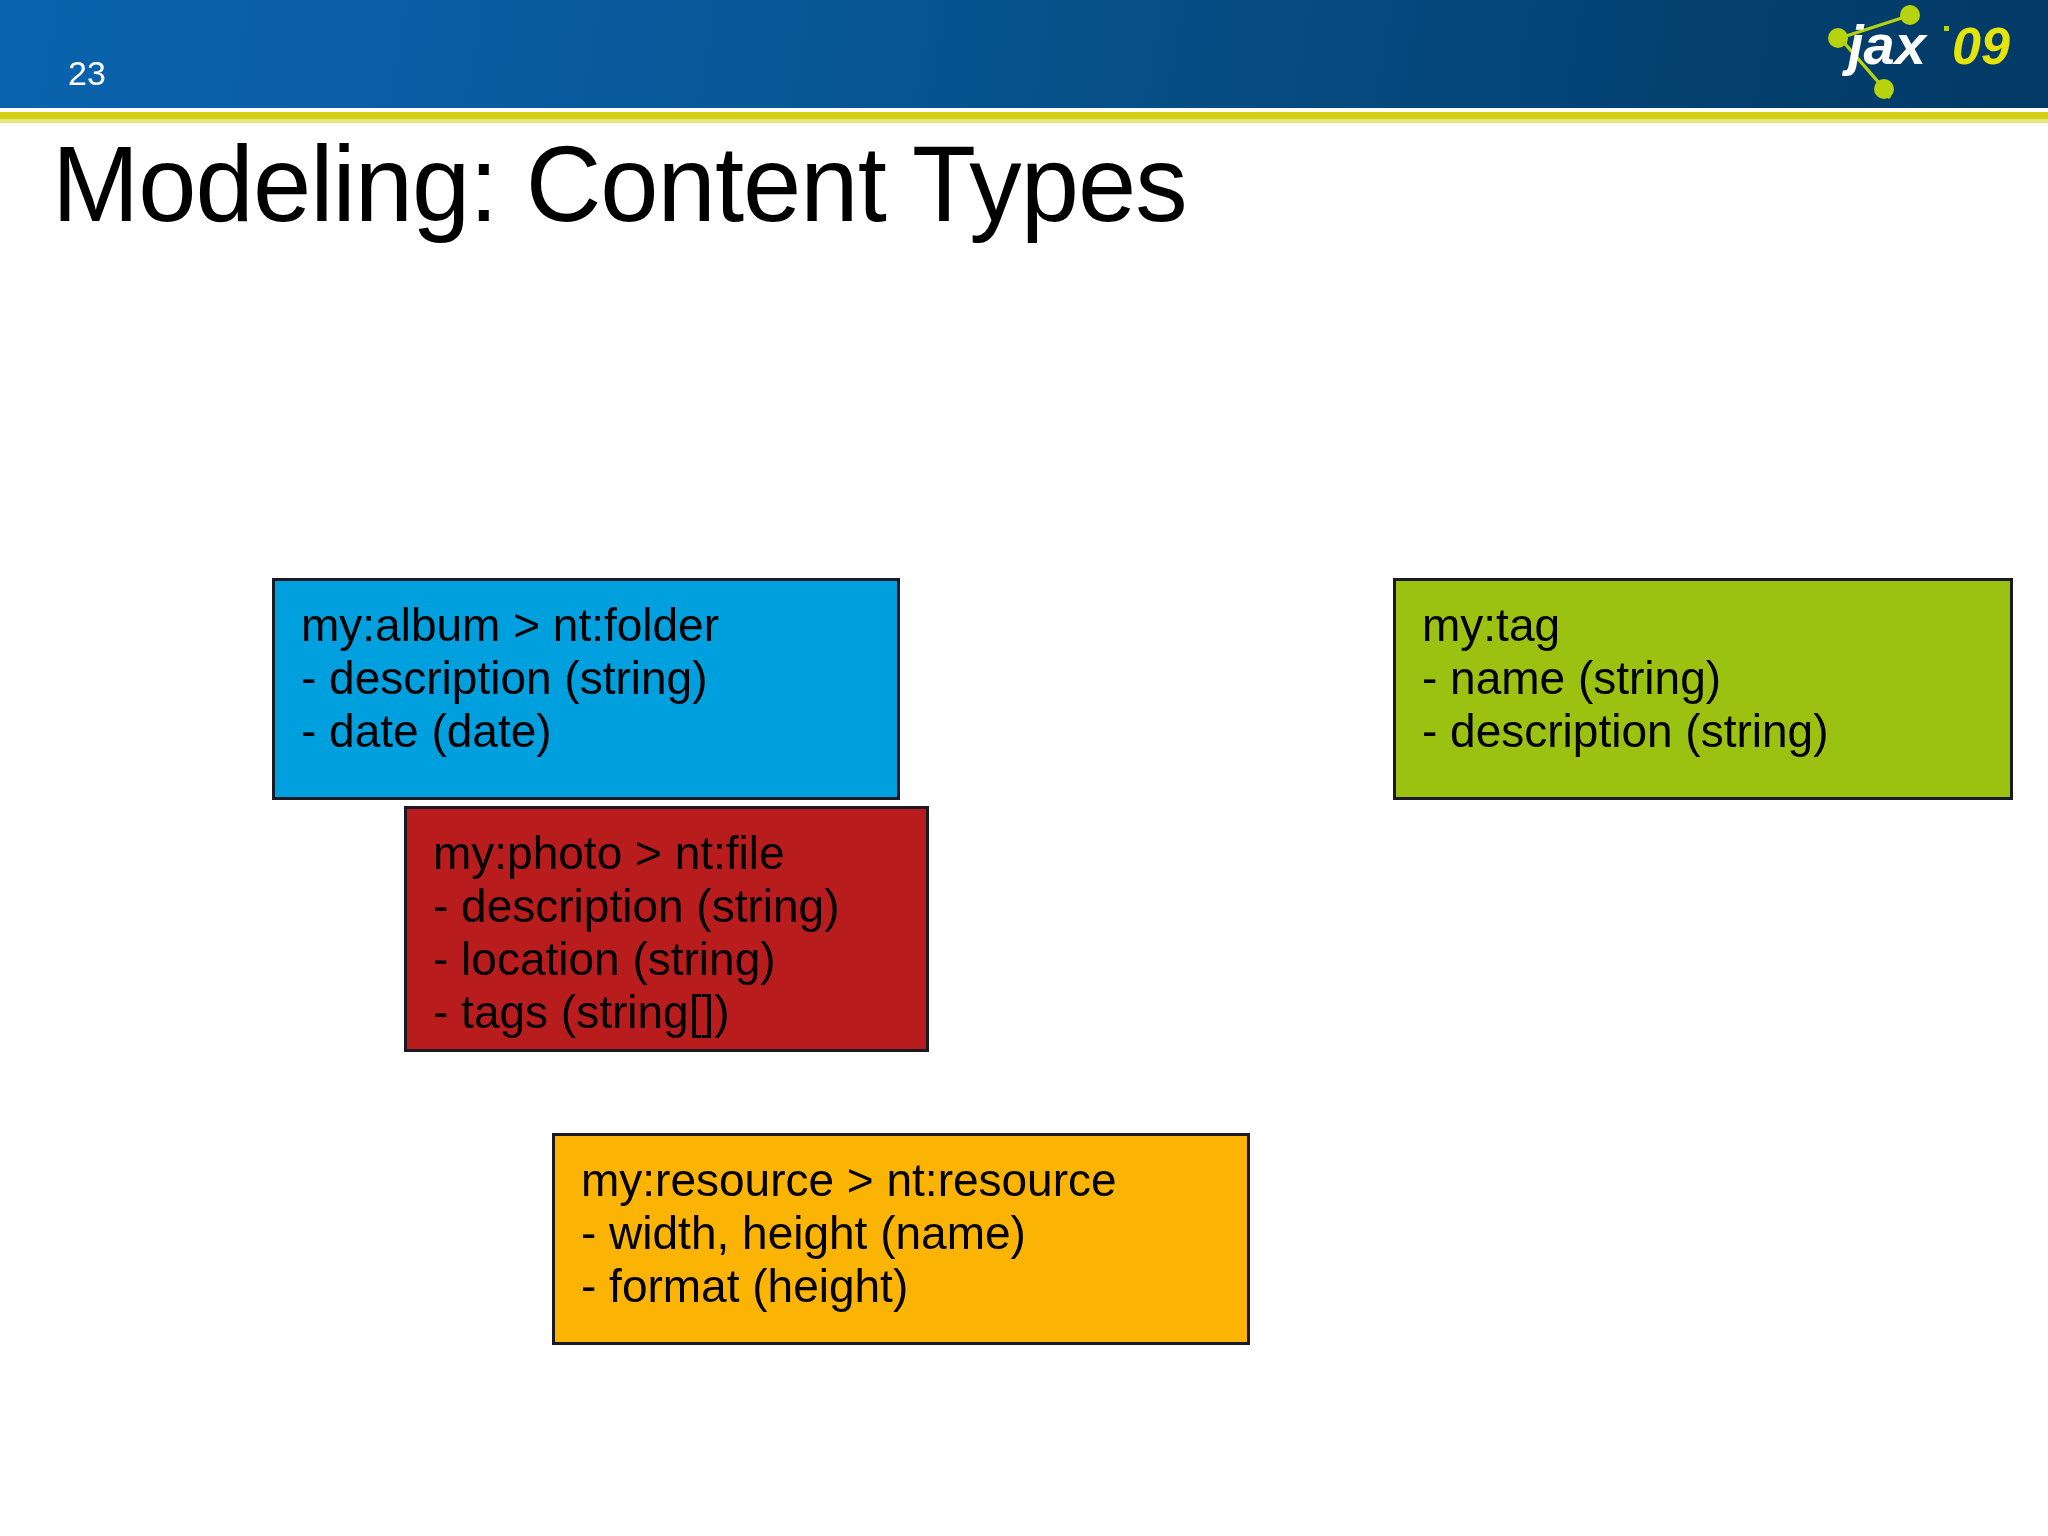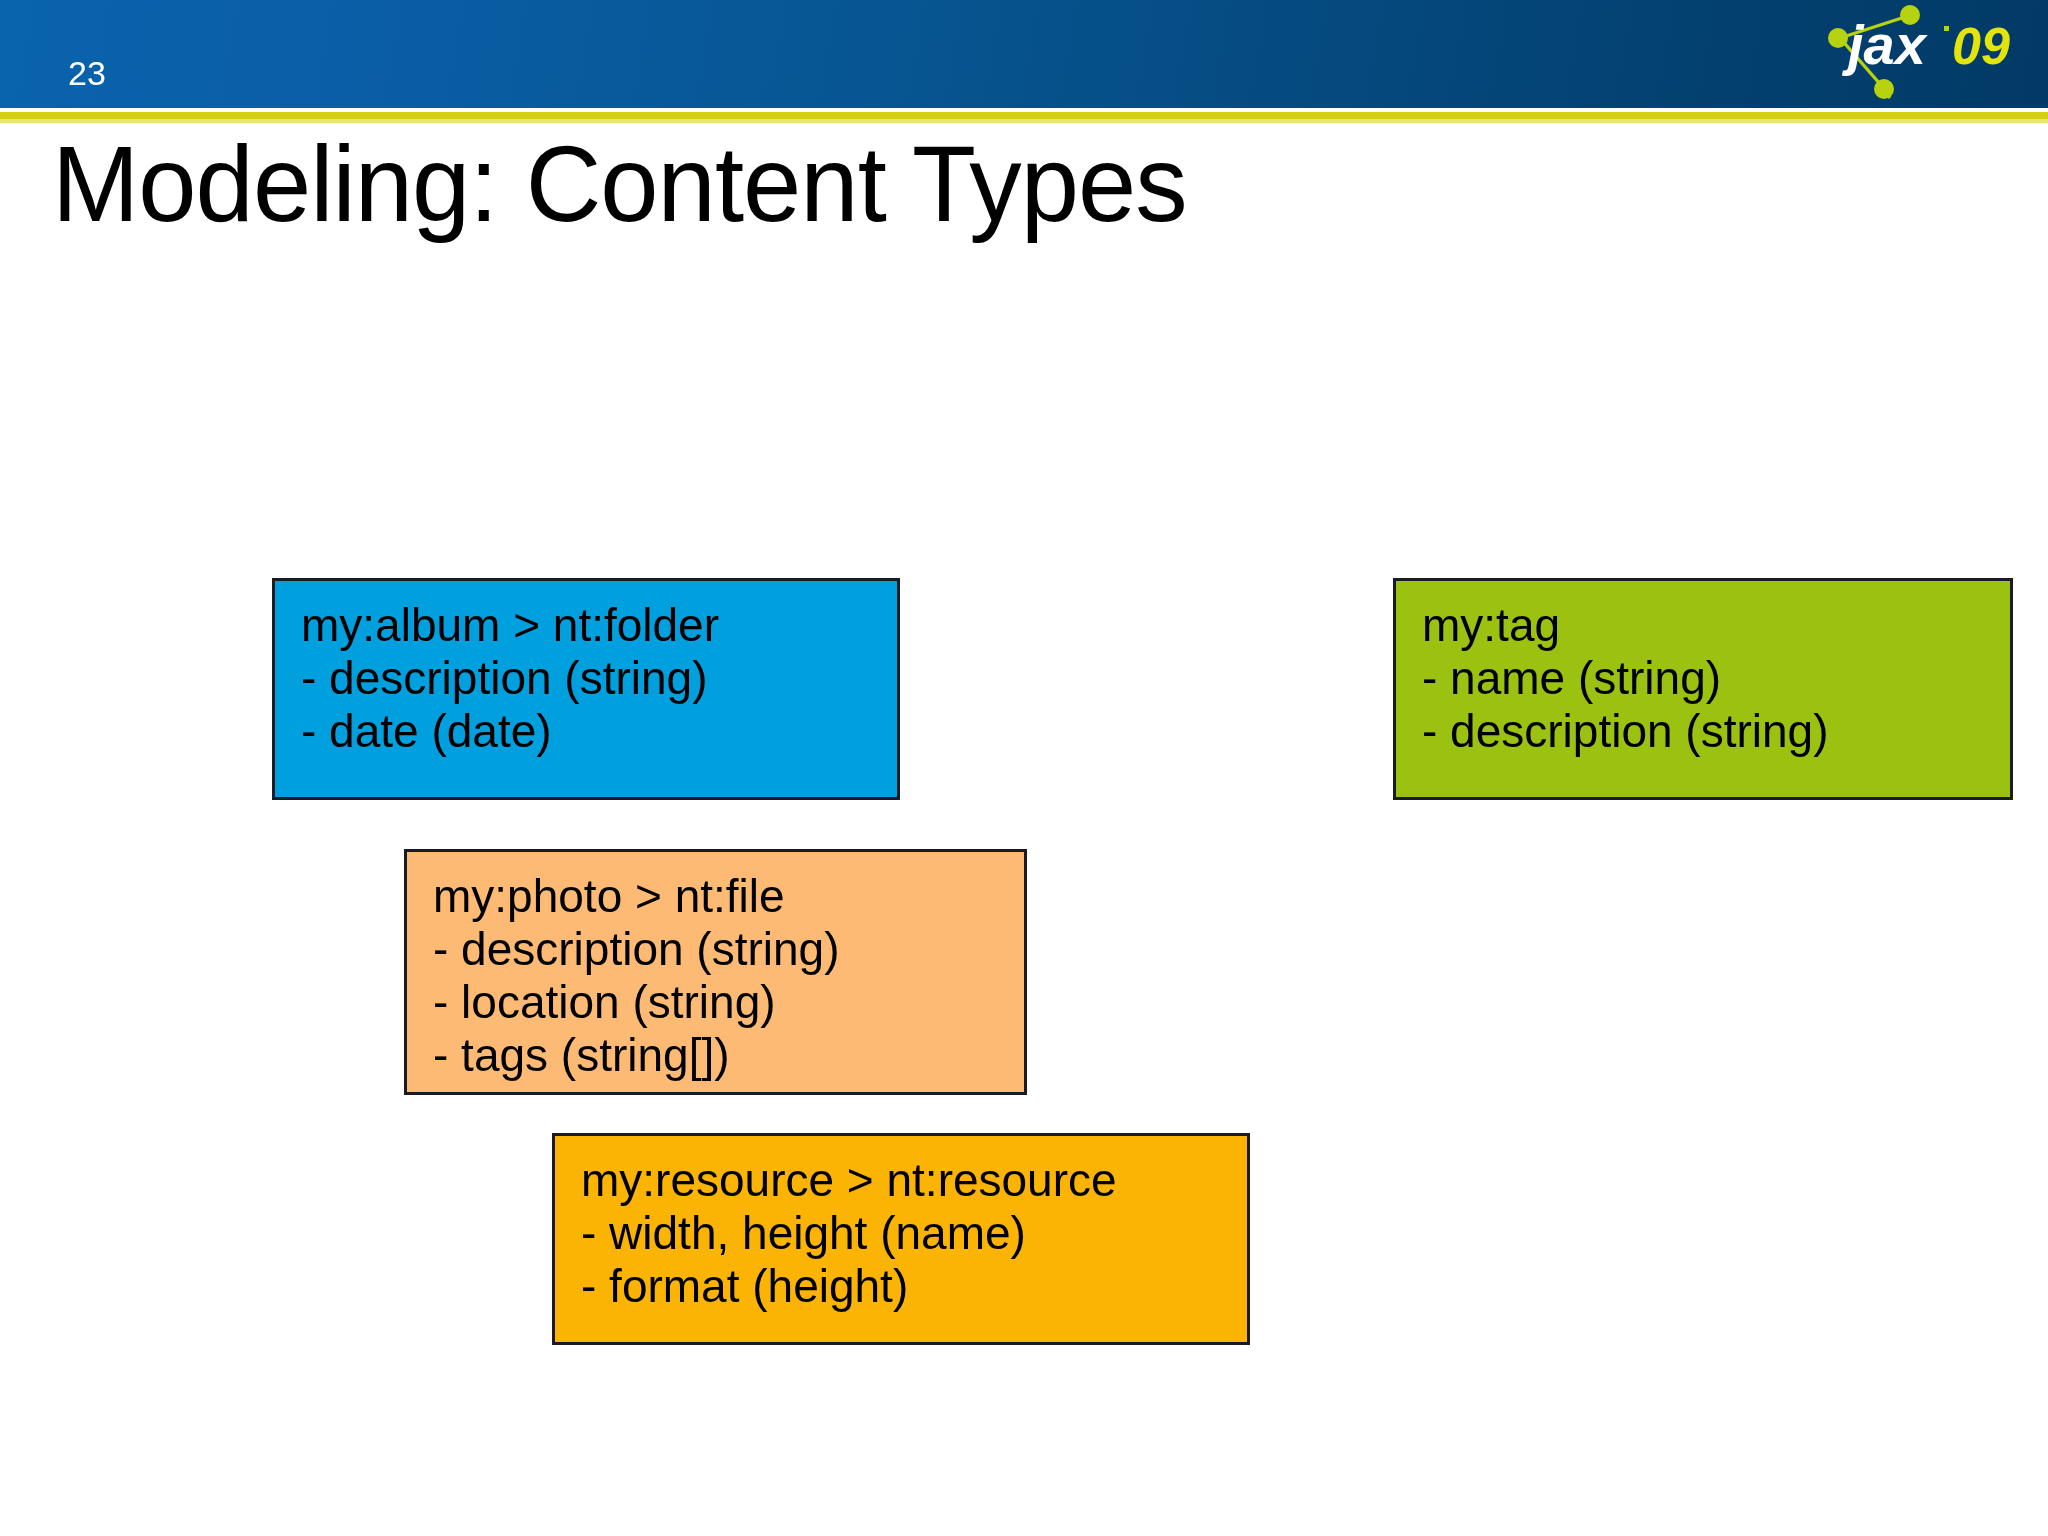--- a/index.html
+++ b/index.html
@@ -92,21 +92,21 @@
     padding: 18px 0 12px 26px;
     font-family: "Liberation Sans", sans-serif;
     font-size: 46px;
     line-height: 53px;
     color: #000000;
   }
   .node-line { white-space: nowrap; display: block; }
 
   #box-album   { left: 272px;  top: 578px;  width: 628px; height: 222px; background: #009fdd; }
   #box-tag     { left: 1345px; top: 578px;  width: 620px; height: 222px; background: #9bc111; margin-left: 48px; }
-  #box-photo   { left: 404px;  top: 849px;  width: 623px; height: 246px; background: #fdba74; }
+  #box-photo   { left: 404px;  top: 806px;  width: 525px; height: 246px; background: #b91c1c; }
   #box-resource{ left: 552px;  top: 1133px; width: 698px; height: 212px; background: #fbb404; }
 </style>
 </head>
 <body>
 
 <div class="header-bar">
   <div class="slide-number">23</div>
 
   <div class="logo">
     <svg width="230" height="104" viewBox="0 0 230 104" xmlns="http://www.w3.org/2000/svg">

